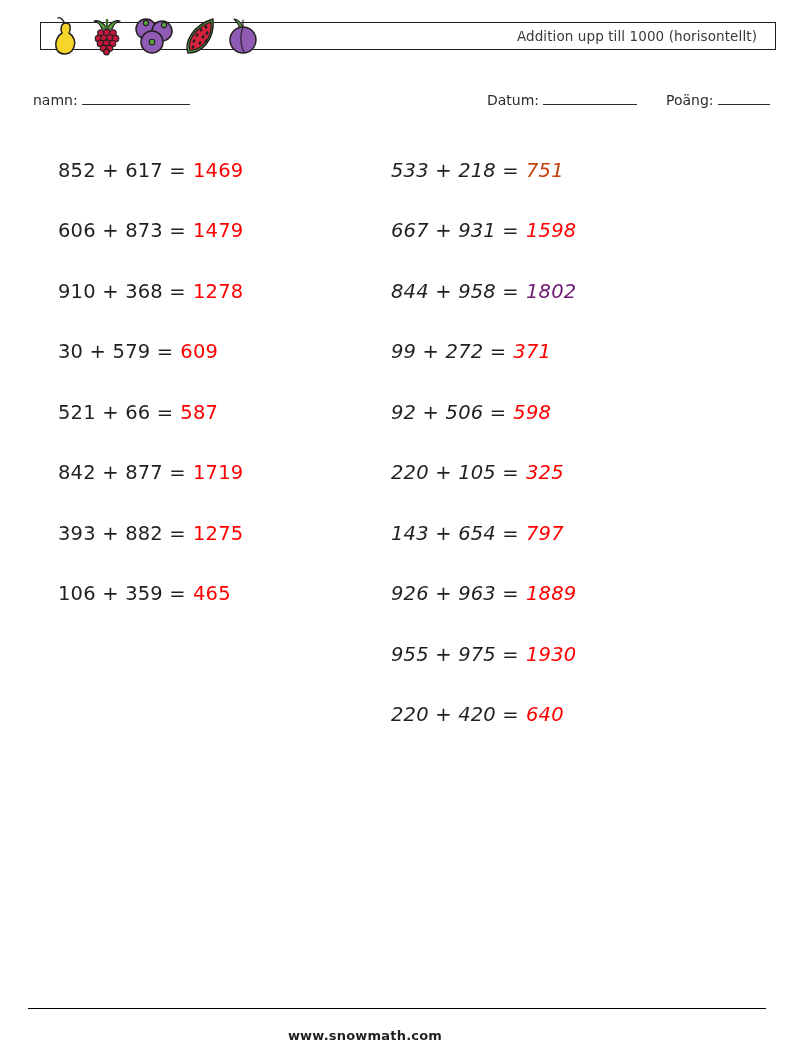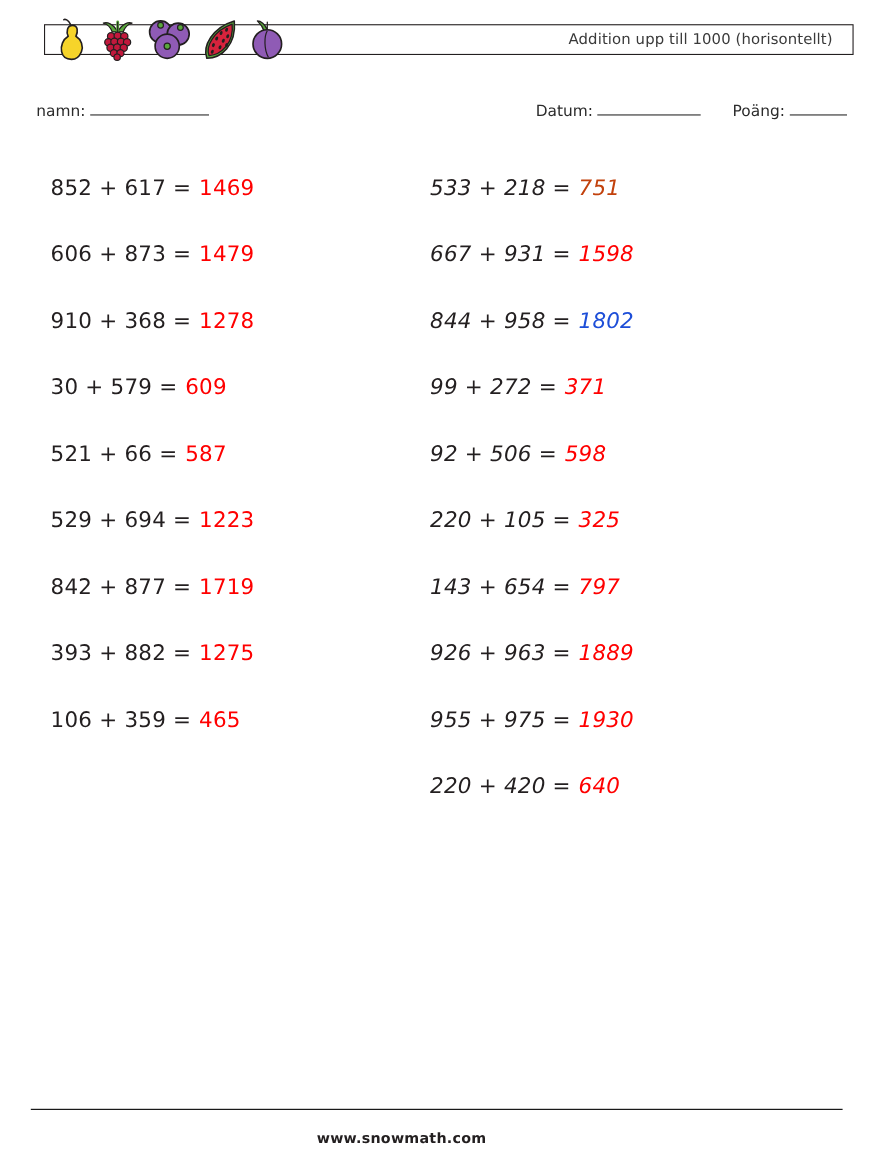--- a/index.html
+++ b/index.html
@@ -77,21 +77,21 @@
   #problems {
     position: absolute;
     left: 0;
     top: 140px;
     width: 794px;
   }
   .prob-col {
     position: absolute;
     top: 0;
   }
-  #col-left  { left: 46px;  }
+  #col-left  { left: 58px;  }
   #col-right { left: 391px; font-style: italic; }
 
   .prob-row {
     height: 60.5px;
     display: flex;
     align-items: center;
     font-size: 19.5px;
     white-space: nowrap;
     letter-spacing: 0.2px;
   }
@@ -237,24 +237,20 @@
       </div>
       <div class="prob-row">
         <span class="prob-expr">30 + 579 =</span>
         <span class="prob-answer" style="color: rgb(255, 0, 0);">609</span>
       </div>
       <div class="prob-row">
         <span class="prob-expr">521 + 66 =</span>
         <span class="prob-answer" style="color: rgb(255, 0, 0);">587</span>
       </div>
       <div class="prob-row">
-        <span class="prob-expr">529 + 694 =</span>
-        <span class="prob-answer" style="color: rgb(255, 0, 0);">1223</span>
-      </div>
-      <div class="prob-row">
         <span class="prob-expr">842 + 877 =</span>
         <span class="prob-answer" style="color: rgb(255, 0, 0);">1719</span>
       </div>
       <div class="prob-row">
         <span class="prob-expr">393 + 882 =</span>
         <span class="prob-answer" style="color: rgb(255, 0, 0);">1275</span>
       </div>
       <div class="prob-row">
         <span class="prob-expr">106 + 359 =</span>
         <span class="prob-answer" style="color: rgb(255, 0, 0);">465</span>
@@ -264,21 +260,21 @@
       <div class="prob-row">
         <span class="prob-expr">533 + 218 =</span>
         <span class="prob-answer" style="color: #c2410c;">751</span>
       </div>
       <div class="prob-row">
         <span class="prob-expr">667 + 931 =</span>
         <span class="prob-answer" style="color: rgb(255, 0, 0);">1598</span>
       </div>
       <div class="prob-row">
         <span class="prob-expr">844 + 958 =</span>
-        <span class="prob-answer" style="color: #1d4ed8;">1802</span>
+        <span class="prob-answer" style="color: #701a75;">1802</span>
       </div>
       <div class="prob-row">
         <span class="prob-expr">99 + 272 =</span>
         <span class="prob-answer" style="color: rgb(255, 0, 0);">371</span>
       </div>
       <div class="prob-row">
         <span class="prob-expr">92 + 506 =</span>
         <span class="prob-answer" style="color: rgb(255, 0, 0);">598</span>
       </div>
       <div class="prob-row">

